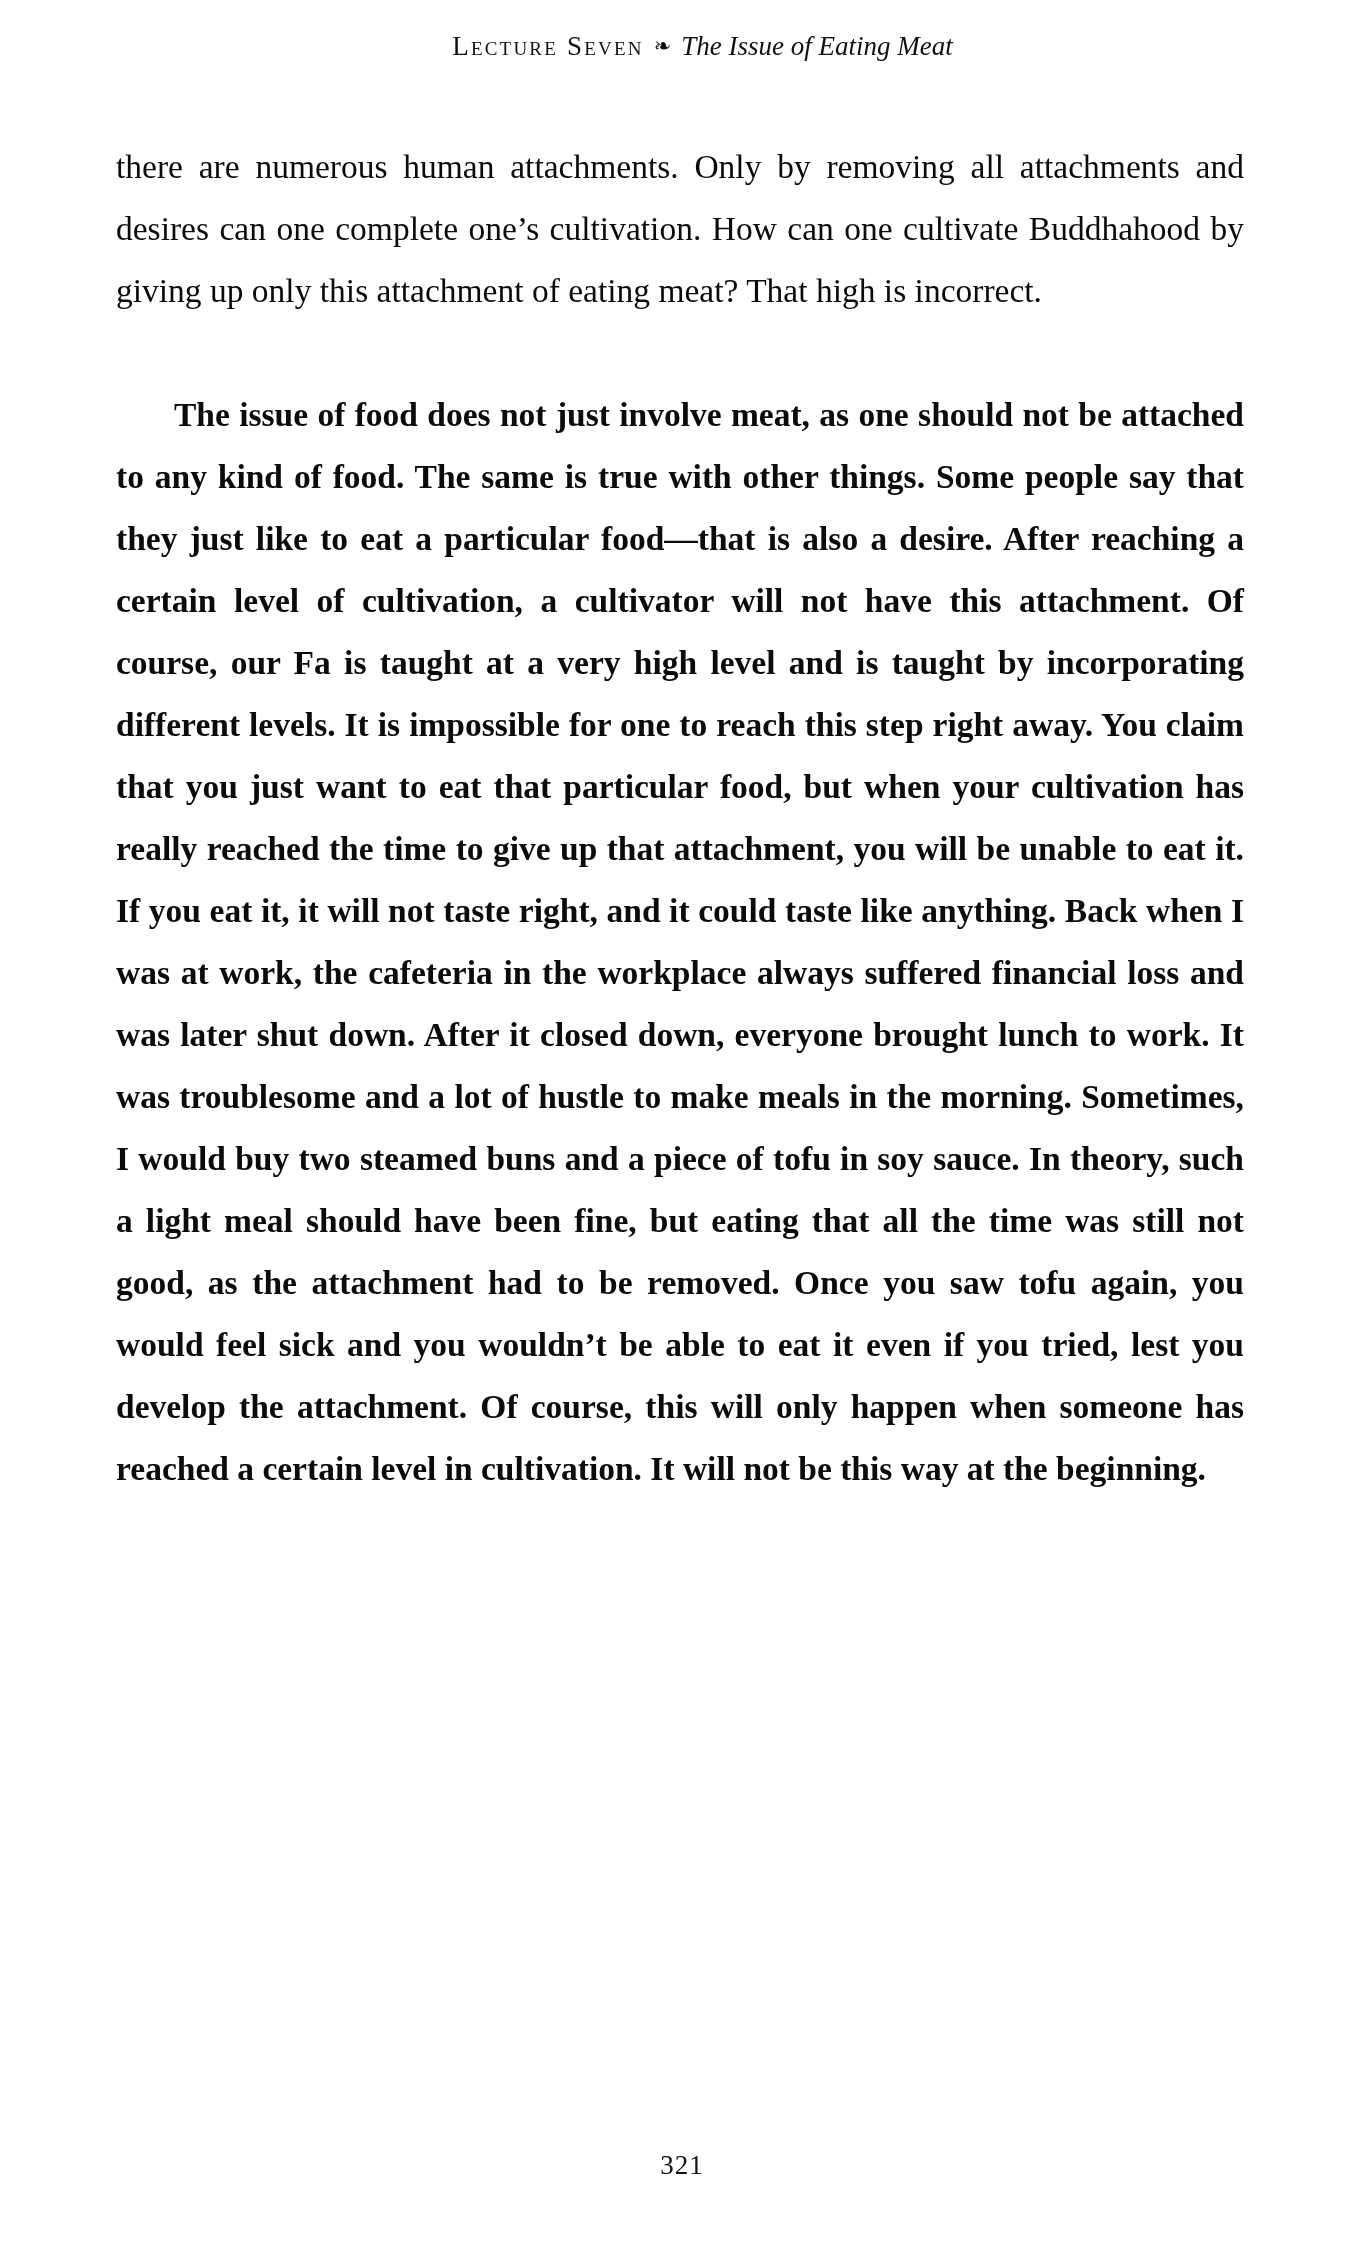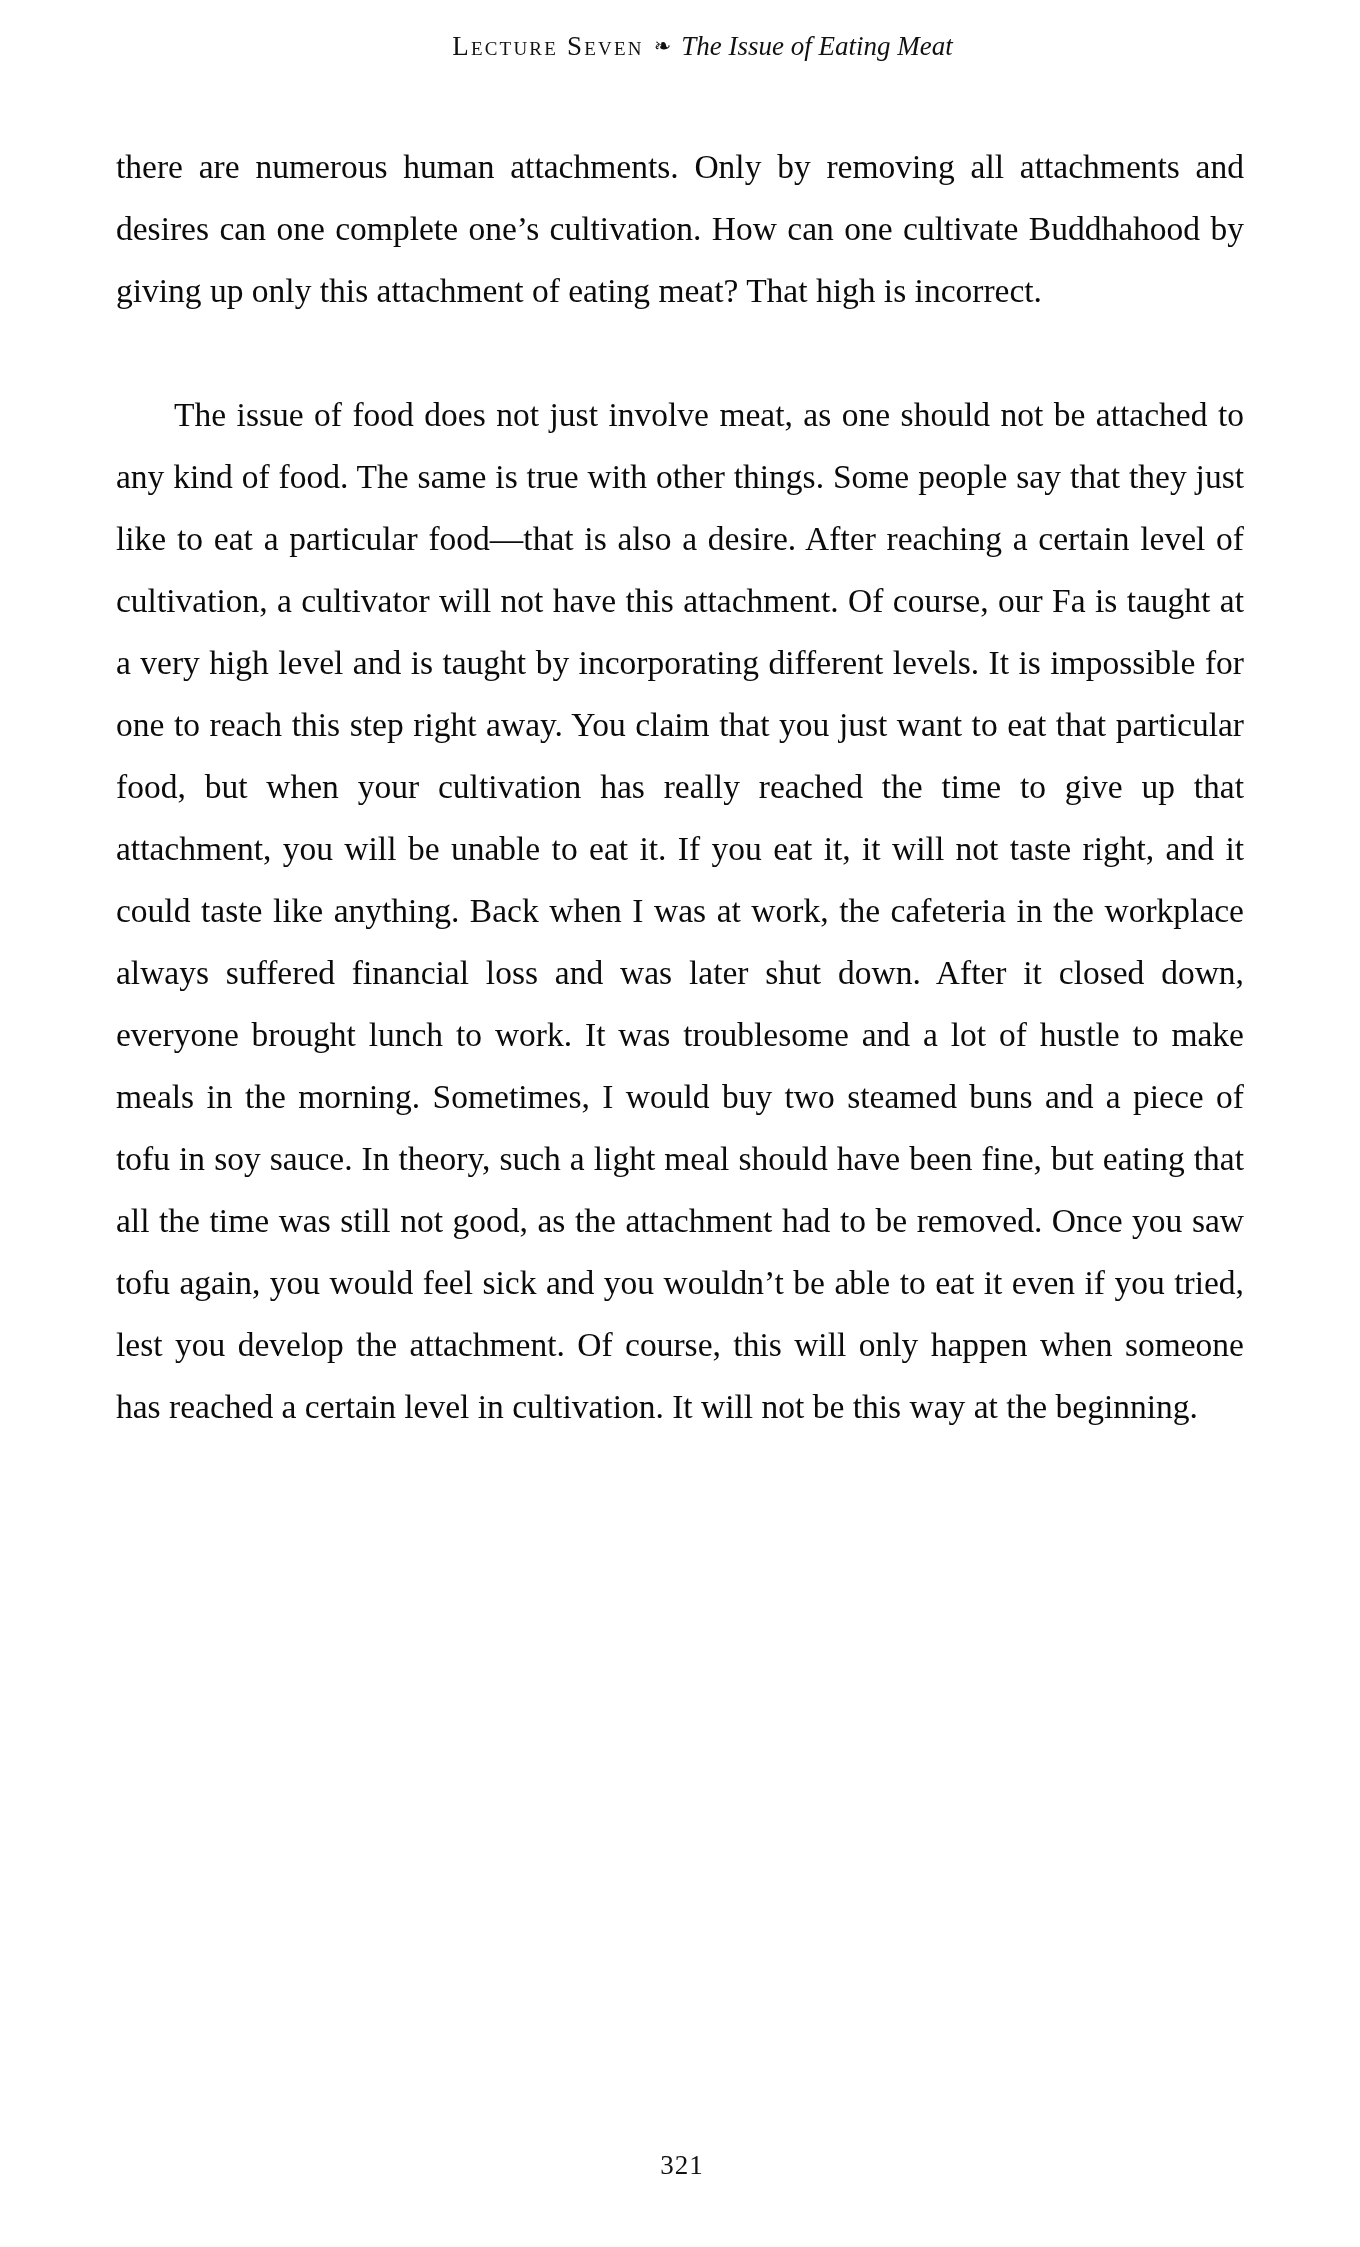--- a/index.html
+++ b/index.html
@@ -62,20 +62,21 @@
     text-align: justify;
     text-justify: inter-word;
     color: #0b0b0b;
     hyphens: none;
   }
   p.para.indent {
     text-indent: 58px;
   }
   p.gap {
     margin-top: 62px;
+    font-weight: bold;
   }
   .folio {
     position: absolute;
     bottom: 96px;
     left: 4px;
     right: 0;
     text-align: center;
     font-size: 27px;
     letter-spacing: 1px;
     color: #111;

